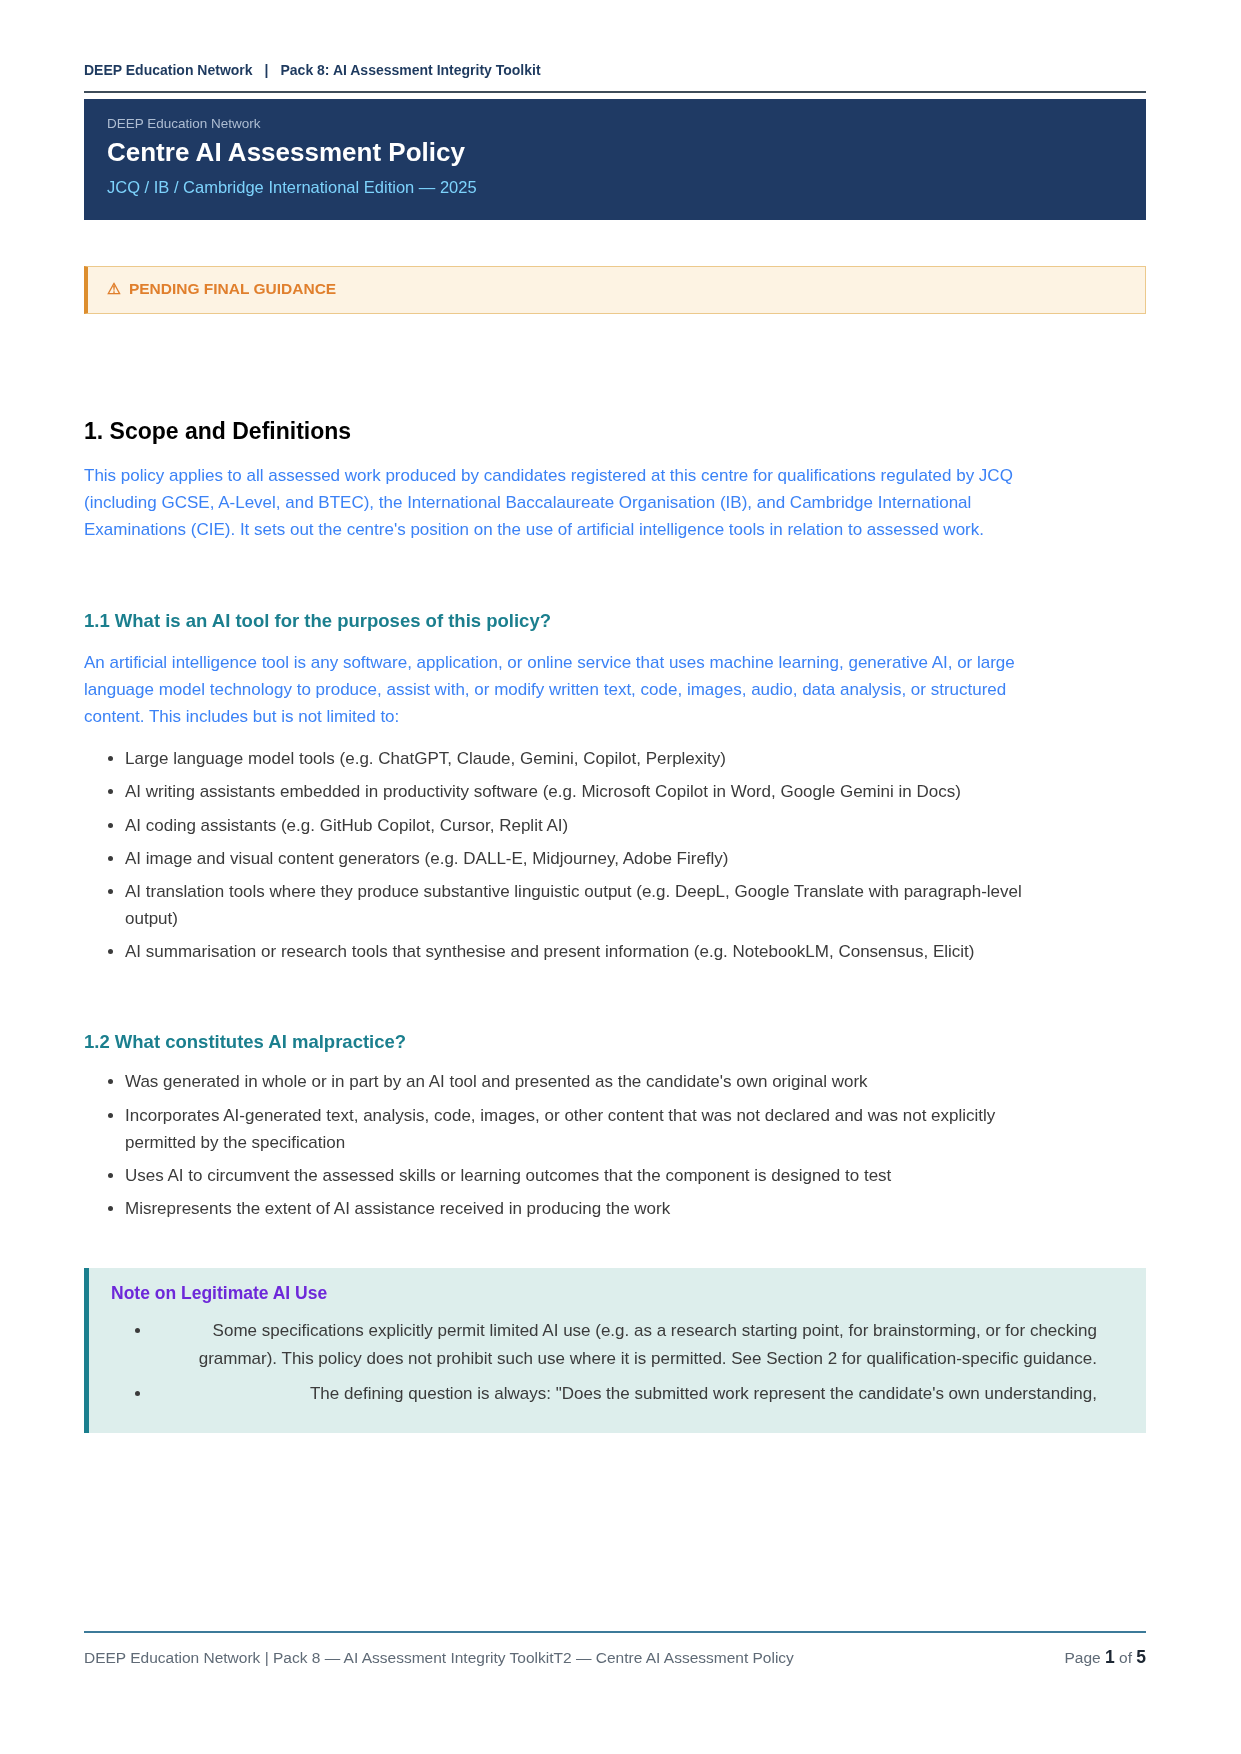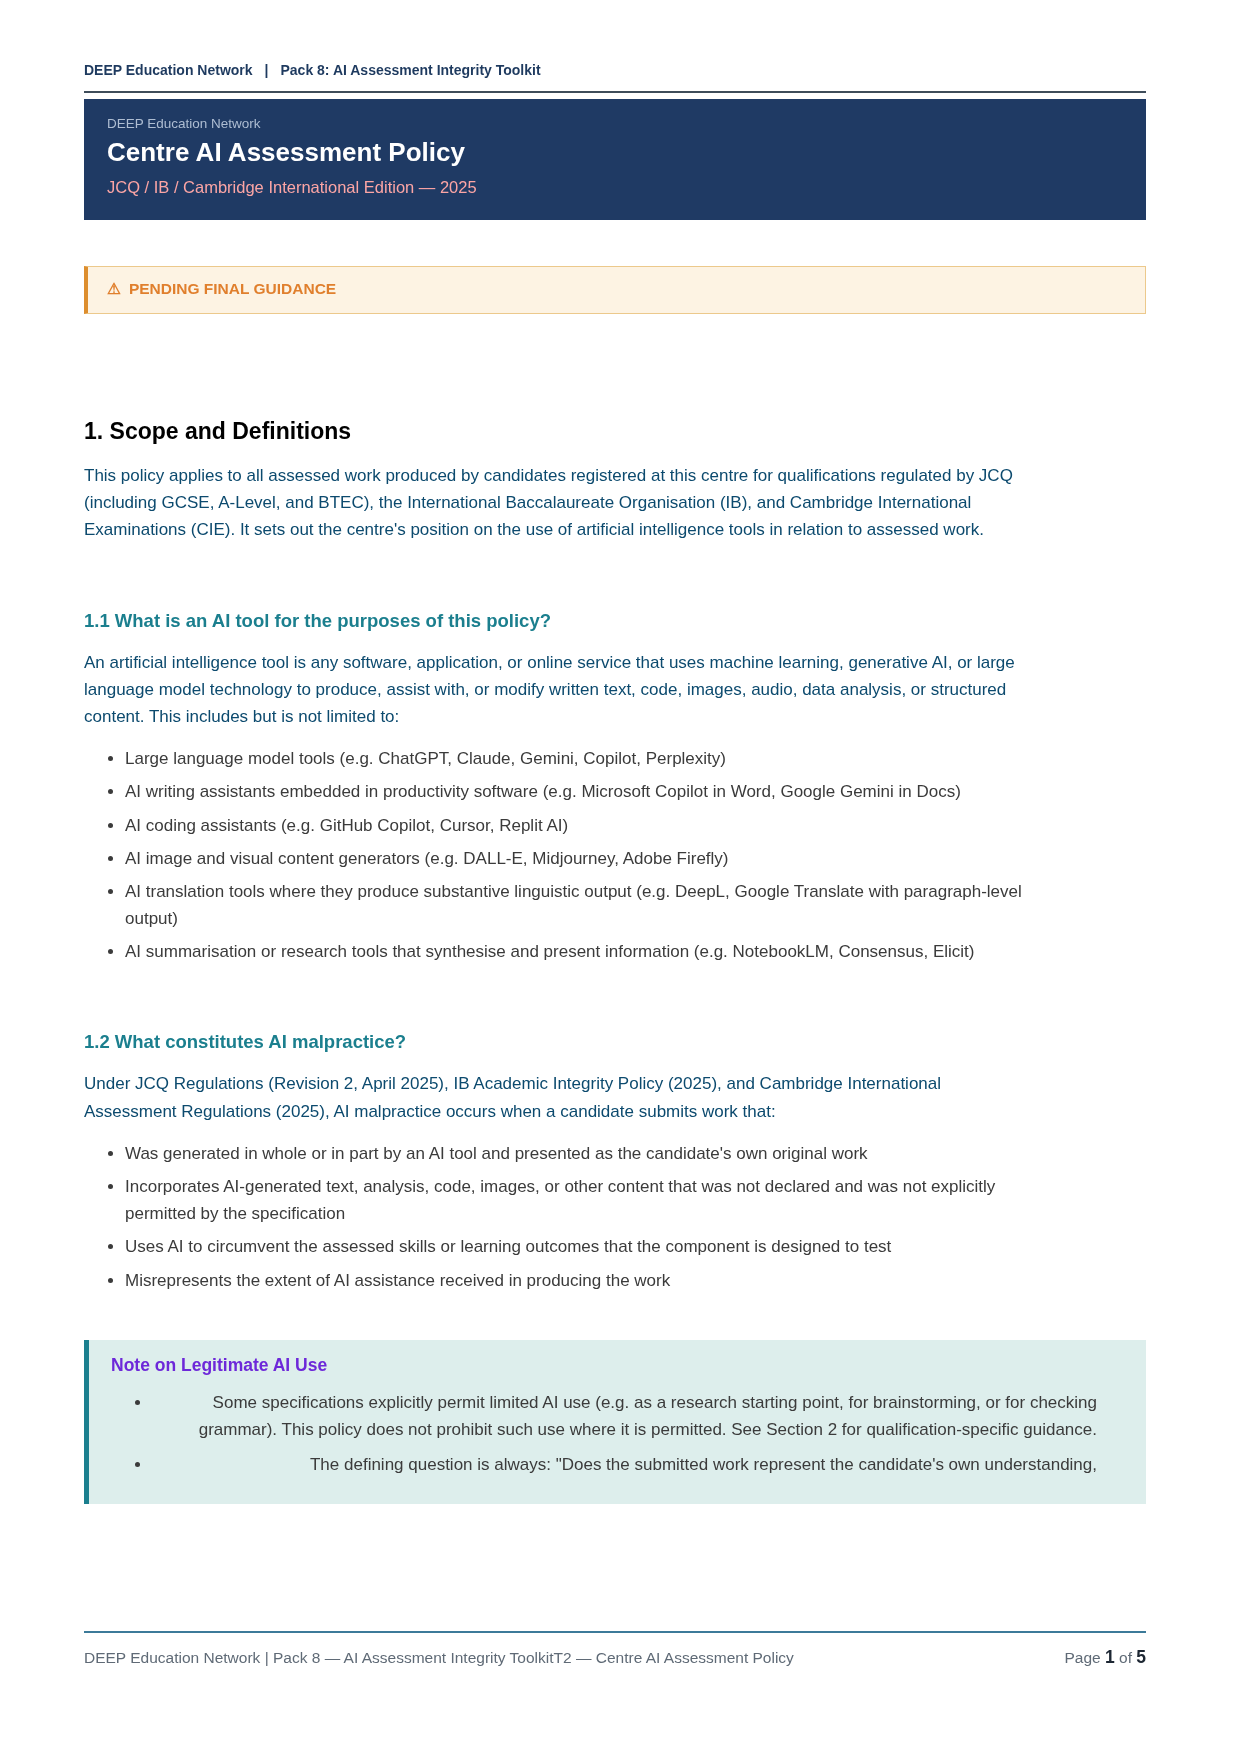--- a/index.html
+++ b/index.html
@@ -11,32 +11,32 @@
 
   
   .doc-header{display:flex;gap:12px;align-items:baseline;
     font-size:14px;font-weight:700;color:#1e3a5f;
     padding-bottom:13px;border-bottom:2px solid #3f4d5a;}
 
   
   .banner{margin-top:6px;background:#1f3a64;padding:17px 23px 23px;}
   .banner-eyebrow{font-size:13.5px;color:#aebdd2;}
   .banner-title{font-size:26px;font-weight:700;color:#ffffff;margin-top:6px;}
-  .banner-subtitle{font-size:16.5px;color:#fca5a5;margin-top:10px;}
+  .banner-subtitle{font-size:16.5px;color:#7dd3fc;margin-top:10px;}
 
   
   .callout-warning{margin-top:46px;background:#fdf3e3;
     border:1px solid #ecc98c;border-left:4px solid #dd8e2e;
     padding:13px 19px 15px;box-sizing:border-box;}
   .warning-title{color:#e07f2d;font-weight:700;font-size:15.5px;display:flex;gap:8px;align-items:baseline;}
   .warning-body{margin-top:9px;color:#7d6b2e;font-size:16.5px;line-height:1.55;max-width:950px;}
 
   
   h1.section{margin:104px 0 0;color:#000000;font-size:23px;font-weight:700;}
-  p.body{margin:17px 0 0;font-size:17px;line-height:1.6;color:#0c4a6e;max-width:952px;}
+  p.body{margin:17px 0 0;font-size:17px;line-height:1.6;color:#3b82f6;max-width:952px;}
   h2.subsection{margin:66px 0 0;color:#1b7f8e;font-size:18.5px;font-weight:700;}
   ul.bullets{margin:15px 0 0;padding-left:41px;max-width:945px;}
   ul.bullets li{font-size:17px;line-height:1.6;margin-bottom:6px;color:#3b3b3b;}
 
   
   .callout-note{margin-top:46px;background:#ddeeec;border-left:5px solid #1b7f8e;
     padding:15px 22px 18px;box-sizing:border-box;}
   .note-heading{color:#6d28d9;font-weight:700;font-size:17.5px;}
   .callout-note ul.bullets{margin-top:13px;}
   .callout-note ul.bullets li{margin-bottom:8px;text-align:right;}
@@ -82,21 +82,20 @@
 
   <li>Large language model tools (e.g. ChatGPT, Claude, Gemini, Copilot, Perplexity)</li>
       <li>AI writing assistants embedded in productivity software (e.g. Microsoft Copilot in Word, Google Gemini in Docs)</li>
       <li>AI coding assistants (e.g. GitHub Copilot, Cursor, Replit AI)</li>
       <li>AI image and visual content generators (e.g. DALL-E, Midjourney, Adobe Firefly)</li>
       <li>AI translation tools where they produce substantive linguistic output (e.g. DeepL, Google Translate with paragraph-level output)</li>
       <li>AI summarisation or research tools that synthesise and present information (e.g. NotebookLM, Consensus, Elicit)</li>
     </ul>
 
   <h2 class="subsection">1.2 What constitutes AI malpractice?</h2>
-  <p class="body">Under JCQ Regulations (Revision 2, April 2025), IB Academic Integrity Policy (2025), and Cambridge International Assessment Regulations (2025), AI malpractice occurs when a candidate submits work that:</p>
   <ul class="bullets">
 
   <li>Was generated in whole or in part by an AI tool and presented as the candidate's own original work</li>
       <li>Incorporates AI-generated text, analysis, code, images, or other content that was not declared and was not explicitly permitted by the specification</li>
       <li>Uses AI to circumvent the assessed skills or learning outcomes that the component is designed to test</li>
       <li>Misrepresents the extent of AI assistance received in producing the work</li>
     </ul>
 
   <div class="callout-note">
     <div class="note-heading">Note on Legitimate AI Use</div>

